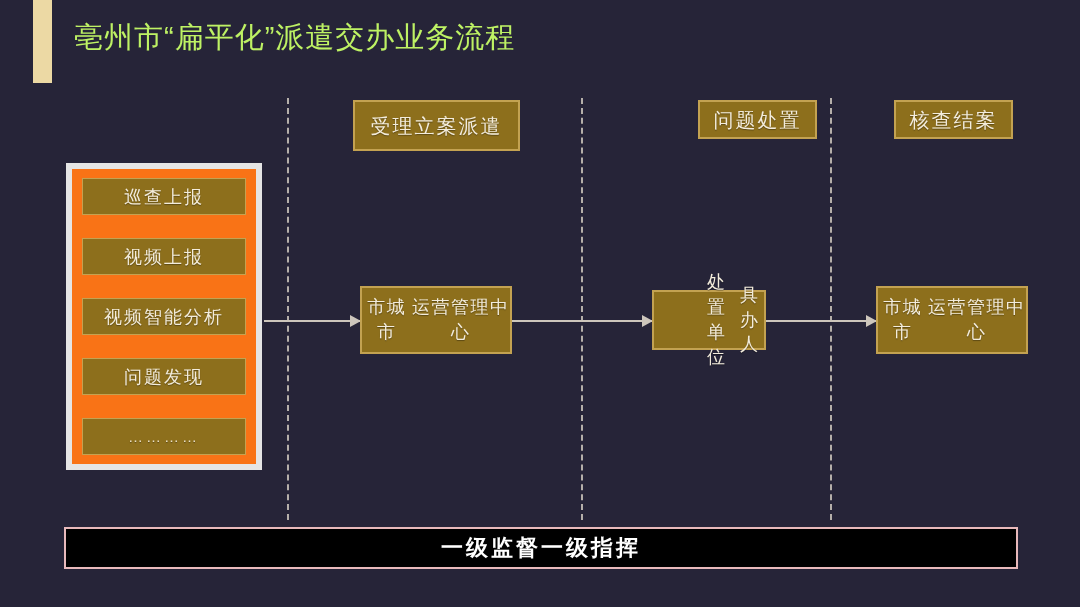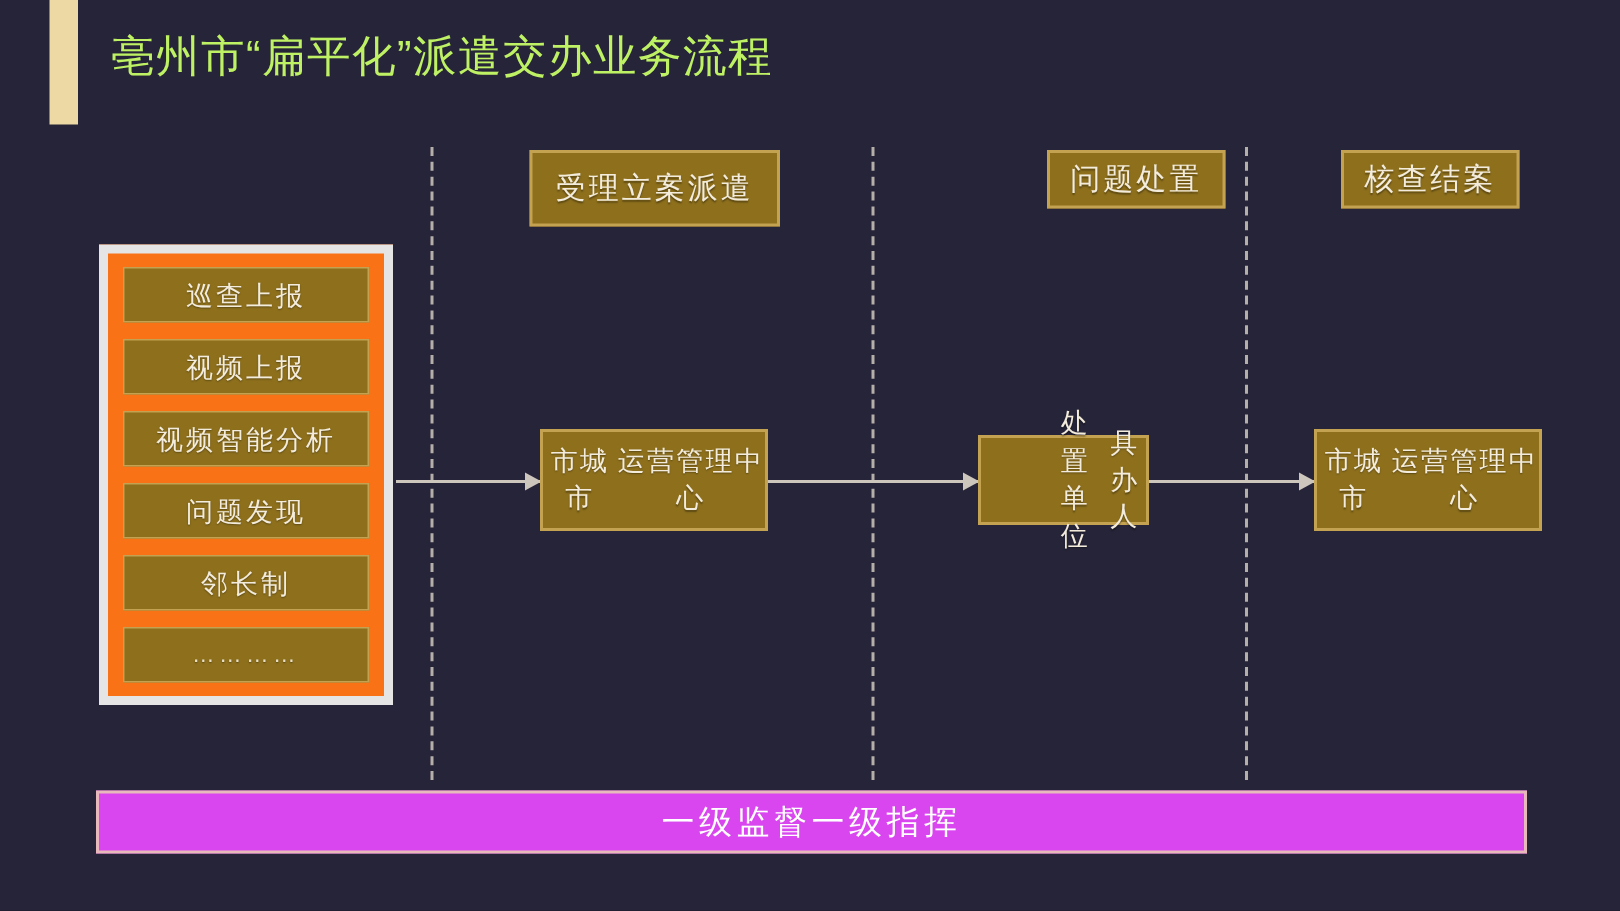--- a/index.html
+++ b/index.html
@@ -133,25 +133,25 @@
   }
 
   
   #banner {
     position: absolute;
     left: 64px;
     top: 527px;
     width: 954px;
     height: 42px;
     box-sizing: border-box;
-    background: #d946ef;
+    background: #000000;
     border: 2px solid #e8b9bb;
     color: #ffffff;
     font-size: 22px;
-    font-weight: normal;
+    font-weight: bold;
     display: flex;
     align-items: center;
     justify-content: center;
     letter-spacing: 3px;
   }
 </style>
 </head>
 <body>
 
 <div id="slide">
@@ -165,21 +165,20 @@
 
   <div class="stage-header" style="left:353px; top:100px; width:167px; height:51px;">受理立案派遣</div>
   <div class="stage-header" style="left:652px; top:100px; width:119px; height:39px;margin-left:46px;">问题处置</div>
   <div class="stage-header" style="left:894px; top:100px; width:119px; height:39px;">核查结案</div>
 
   <div id="source-container">
     <div class="source-item">巡查上报</div>
     <div class="source-item">视频上报</div>
     <div class="source-item">视频智能分析</div>
     <div class="source-item">问题发现</div>
-    <div class="source-item">邻长制</div>
     <div class="source-item dots">…………</div>
   </div>
 
   <div class="connector" style="left:264px; width:96px;"></div>
   <div class="connector" style="left:512px; width:140px;"></div>
   <div class="connector" style="left:766px; width:110px;"></div>
 
   <div class="process-node" style="left:360px; top:286px; width:152px; height:68px;">
     <span>市城市</span>
     <span>运营管理中心</span>

